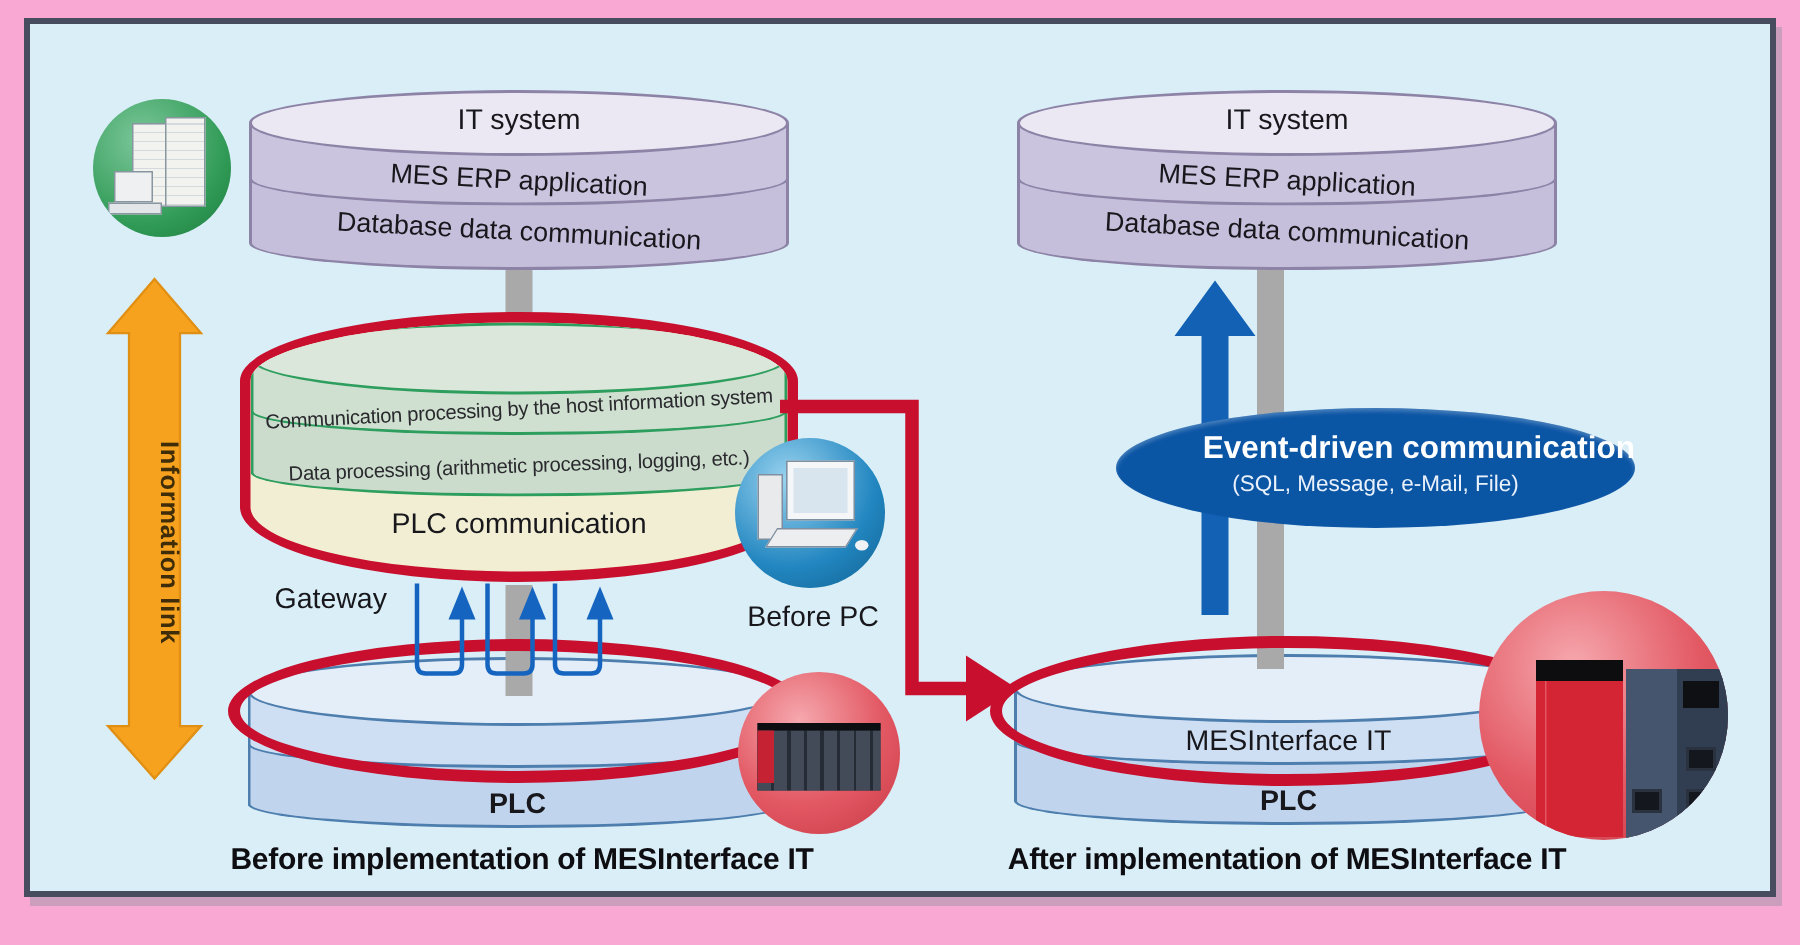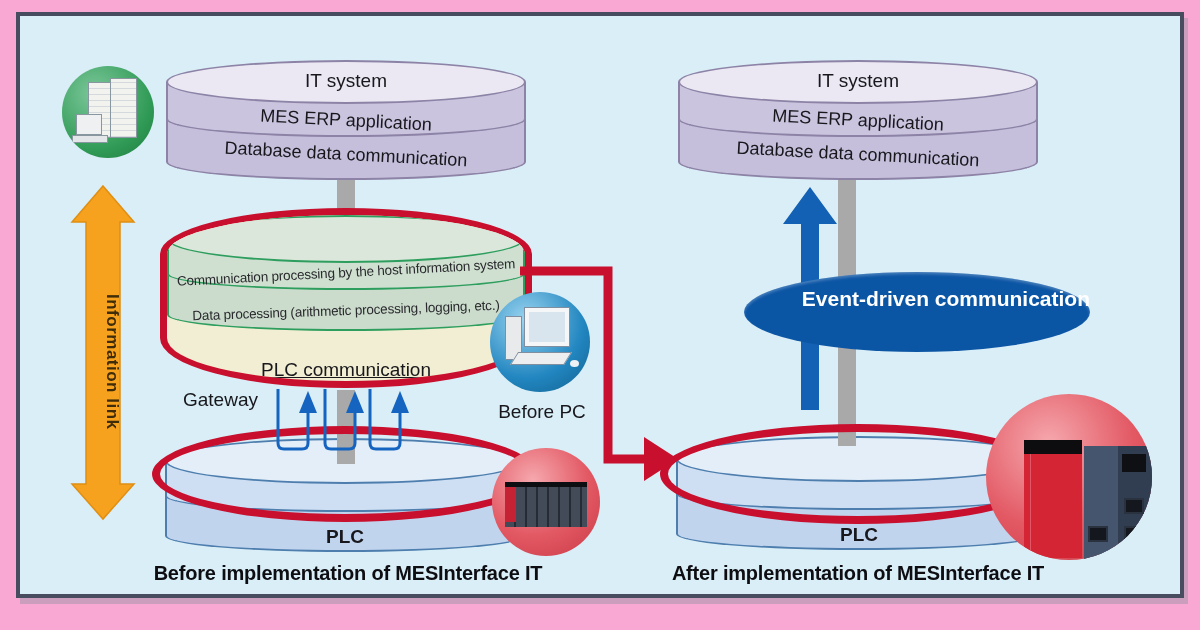--- a/index.html
+++ b/index.html
@@ -29,21 +29,21 @@
 
   
   .red-cyl{left:160px;top:208px;width:372px;height:180px;box-sizing:border-box;z-index:2;
            border:7px solid #c8102e;border-radius:50%/46px 46px 50px 50px;background:#f2eed3;overflow:hidden;}
   .red-cyl .etop{height:48px;background:#dbe7da;border:2px solid #2e9e5e;}
   .red-cyl .band{border:2px solid #2e9e5e;border-top:none;border-radius:0 0 50% 50%/0 0 16px 16px;}
   .red-cyl .g1{top:24px;height:51px;background:#cfe0d0;}
   .red-cyl .g2{top:24px;height:92px;background:#cbdccc;}
   .red-cyl .l1{top:50px;font-size:13.5px;letter-spacing:-.2px;color:#2a2a2e;transform:rotate(-3deg);}
   .red-cyl .l2{top:88px;font-size:13.5px;letter-spacing:-.2px;color:#2a2a2e;transform:rotate(-2deg);}
-  .red-cyl .l3{top:144px;font-size:19px;text-decoration:underline;}
+  .red-cyl .l3{top:124px;font-size:19px;}
 
   
   .blue-cyl .etop{height:46px;background:#e4eef9;border:2px solid #4d7eae;}
   .blue-cyl .band{border:2px solid #4d7eae;border-top:none;border-radius:0 0 50% 50%/0 0 16px 16px;}
   .blue-cyl .b1{top:23px;height:51px;background:#cfdff3;}
   .blue-cyl .b2{top:23px;height:91px;background:#c1d4ee;}
   .blue-cyl .l1{top:48px;font-size:19px;}
   .blue-cyl .l2{top:88px;font-size:19px;font-weight:bold;}
   .blue-cyl{z-index:2;}
 
@@ -134,20 +134,21 @@
     <div class="band b1"></div>
     <div class="etop"></div>
     <div class="lbl l2">PLC</div>
   </div>
   <div class="ring" style="left:152px;top:426px;width:386px;height:96px;"></div>
 
   <div class="cyl blue-cyl" style="left:676px;top:436px;width:366px;height:124px;">
     <div class="band b2"></div>
     <div class="band b1"></div>
     <div class="etop"></div>
+    <div class="lbl l1">MESInterface IT</div>
     <div class="lbl l2">PLC</div>
   </div>
   <div class="ring" style="left:660px;top:424px;width:396px;height:100px;"></div>
 
   <svg class="overlay" width="1200" height="630" viewBox="0 0 1200 630">
 
     <g>
       <polygon points="103,186 134,222 120,222 120,484 134,484 103,519 72,484 86,484 86,222 72,222" fill="#f6a21e" stroke="#e08f12" stroke-width="1.5"></polygon>
     </g>
 
@@ -165,20 +166,21 @@
       <polygon points="391,413 409,413 400,391" fill="#1565c0" stroke="none"></polygon>
     </g>
 
     <g>
       <polygon points="810,187 837,224 819,224 819,410 801,410 801,224 783,224" fill="#1261b4"></polygon>
     </g>
   </svg>
 
   <div class="event-ellipse">
     <div class="event-title">Event-driven communication</div>
+    <div class="event-sub">(SQL, Message, e-Mail, File)</div>
   </div>
 
   <div class="info-text">Information link</div>
   <div class="free-label" style="left:183px;top:389px;">Gateway</div>
   <div class="free-label" style="left:482px;top:401px;width:120px;text-align:center;">Before PC</div>
 
   <div class="caption" style="left:138px;top:562px;">Before implementation of MESInterface IT</div>
   <div class="caption" style="left:648px;top:562px;">After implementation of MESInterface IT</div>
 
   <div class="icon-circle green-ic" style="left:62px;top:66px;width:92px;height:92px;">

